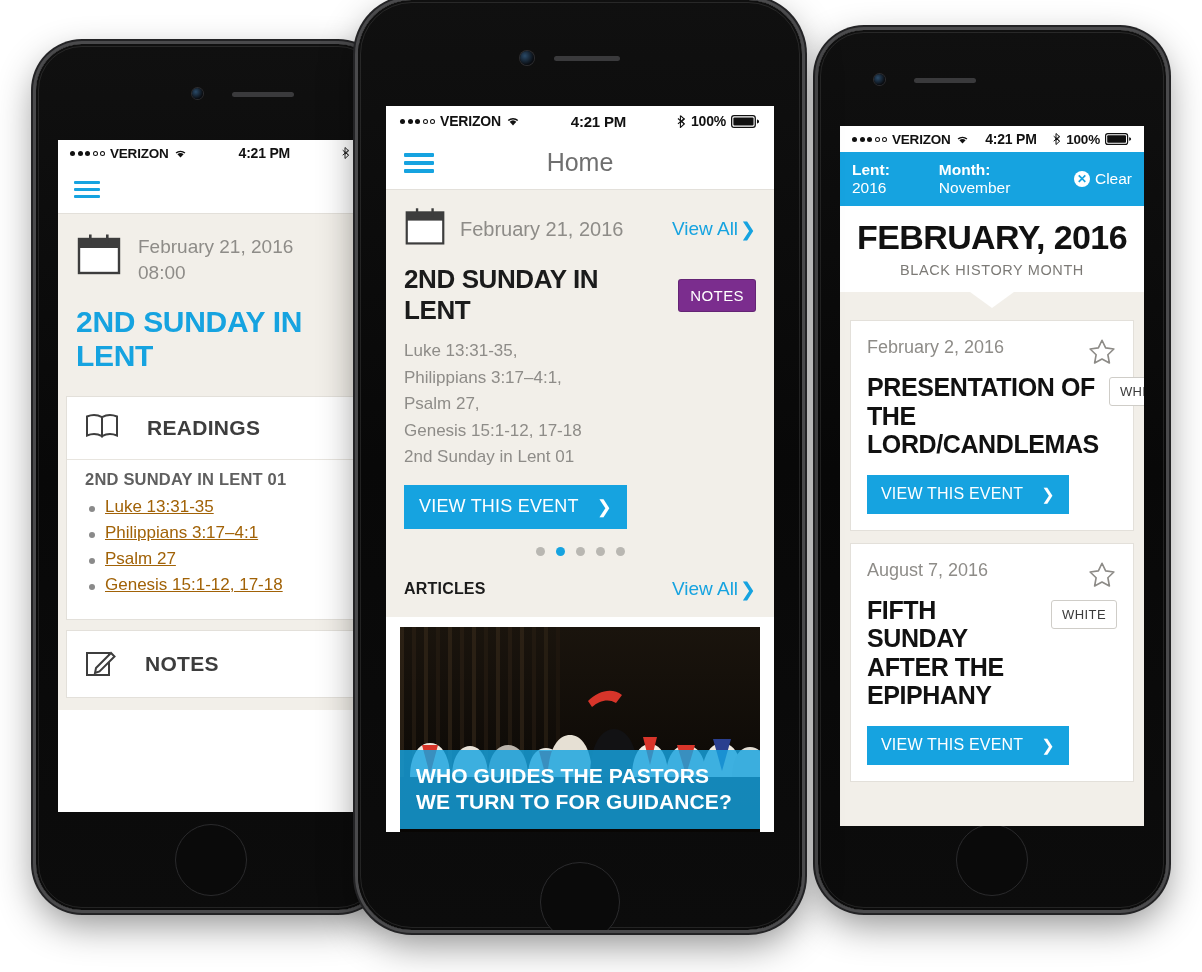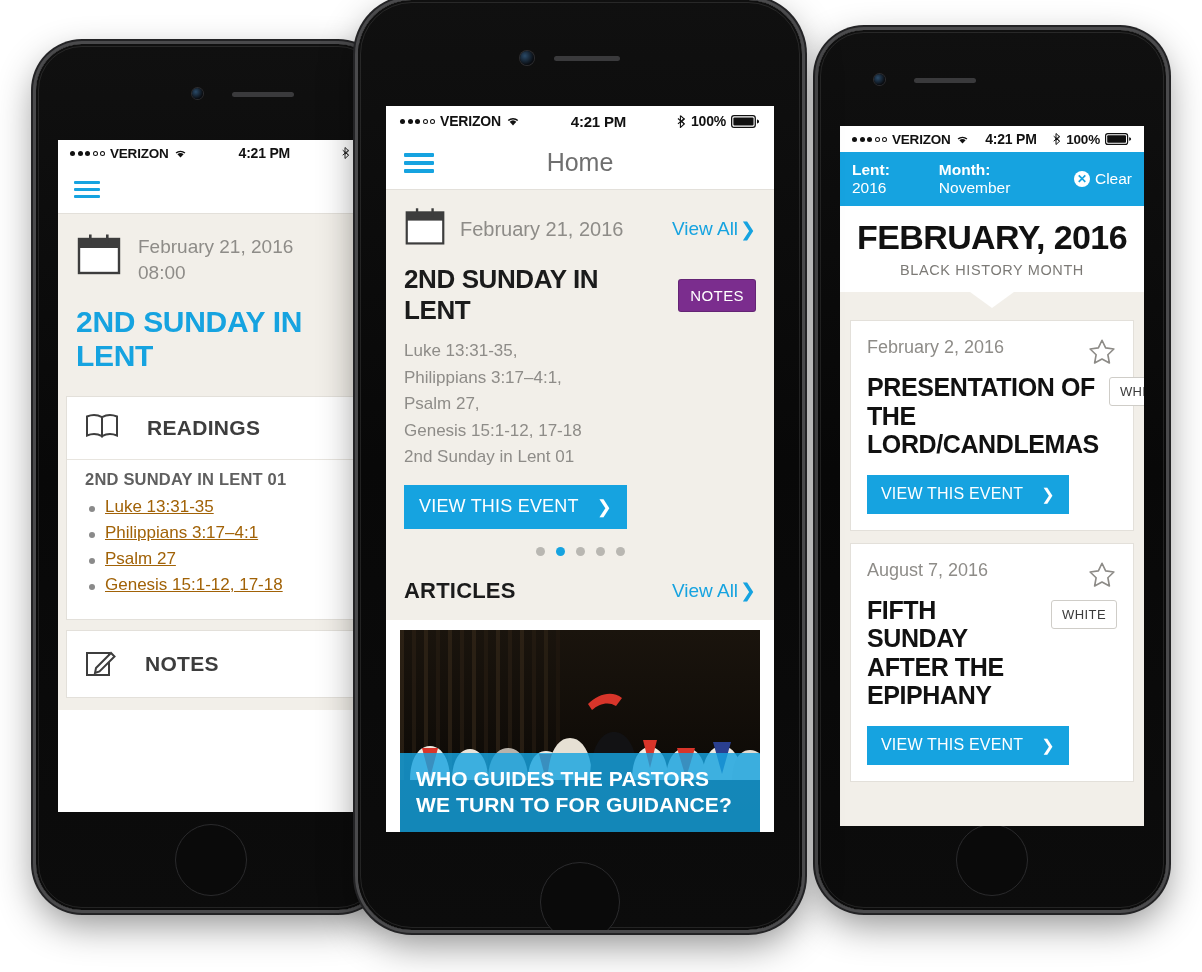--- a/index.html
+++ b/index.html
@@ -119,21 +119,21 @@
     width:6px; height:6px; border-radius:50%; background:#8a8a8a;
   }
   .readings-body a { color:#a16207; }
 
   
   .ev-title {
     font-weight:bold; font-size:26px; color:#1b1b1b; letter-spacing:-.4px;
     text-transform:uppercase;
   }
   .readings-lines { color:#8e8c88; font-size:17px; line-height:1.56; }
-  .art-head { font-weight:bold; font-size:22px; color:#1b1b1b; letter-spacing:.2px; }
+  .art-head { font-weight:bold; font-size:16px; color:#1b1b1b; letter-spacing:.2px; }
   .photo { position:relative; overflow:hidden; background:#0d0b08; }
   .photo .cap {
     position:absolute; left:0; right:0; bottom:14px;
     background:rgba(22,163,224,.82); color:#fff; font-weight:bold;
     font-size:21px; line-height:1.22; padding:13px 16px 14px; letter-spacing:.1px;
   }
 
   
   .filterbar {
     background:#16A3E0; color:#fff; display:flex; align-items:center;

